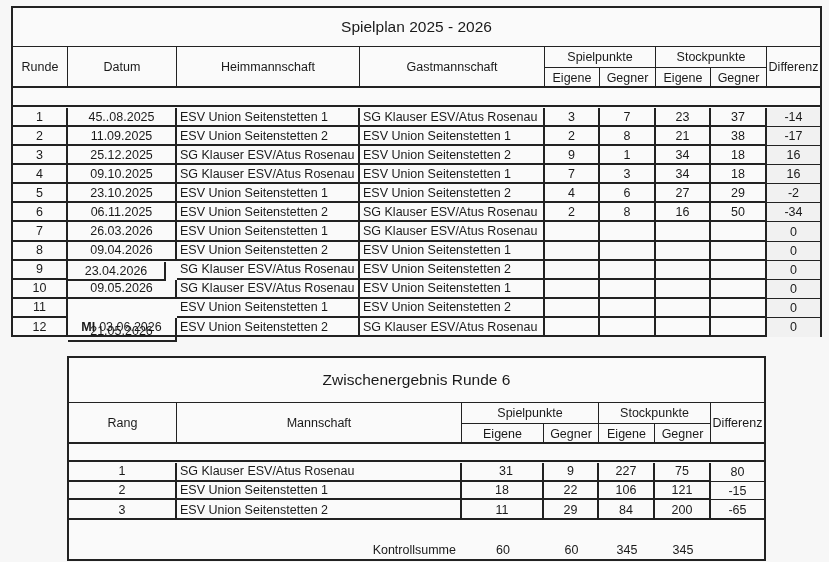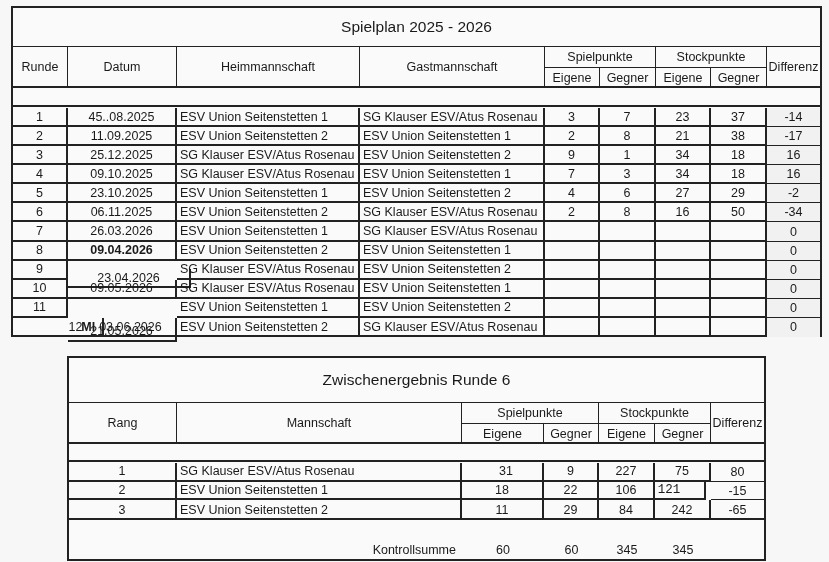--- a/index.html
+++ b/index.html
@@ -101,30 +101,30 @@
     <div class="cell bR thick bB" style="left: 13px; top: 222.48px; width: 55px; height: 19.08px;">7</div>
     <div class="cell bR thick bB" style="left: 68px; top: 222.48px; width: 109px; height: 19.08px;">26.03.2026</div>
     <div class="cell bR thick left bB" style="left: 177px; top: 222.48px; width: 183px; height: 19.08px;">ESV Union Seitenstetten 1</div>
     <div class="cell bR thick left bB" style="left: 360px; top: 222.48px; width: 185px; height: 19.08px;">SG Klauser ESV/Atus Rosenau</div>
     <div class="cell bR thick bB" style="left: 545px; top: 222.48px; width: 55px; height: 19.08px;"></div>
     <div class="cell bR thick bB" style="left: 600px; top: 222.48px; width: 56px; height: 19.08px;"></div>
     <div class="cell bR thick bB" style="left: 656px; top: 222.48px; width: 55px; height: 19.08px;"></div>
     <div class="cell bR thick bB" style="left: 711px; top: 222.48px; width: 56px; height: 19.08px;"></div>
     <div class="cell diffbg bB" style="left: 767px; top: 222.48px; width: 53px; height: 19.08px;">0</div>
     <div class="cell bR thick bB" style="left: 13px; top: 241.56px; width: 55px; height: 19.08px;">8</div>
-    <div class="cell bR thick bB" style="left: 68px; top: 241.56px; width: 109px; height: 19.08px; font-weight: bold;">09.04.2026</div>
+    <div class="cell bR thick bB" style="left: 68px; top: 241.56px; width: 109px; height: 19.08px;">09.04.2026</div>
     <div class="cell bR thick left bB" style="left: 177px; top: 241.56px; width: 183px; height: 19.08px;">ESV Union Seitenstetten 2</div>
     <div class="cell bR thick left bB" style="left: 360px; top: 241.56px; width: 185px; height: 19.08px;">ESV Union Seitenstetten 1</div>
     <div class="cell bR thick bB" style="left: 545px; top: 241.56px; width: 55px; height: 19.08px;"></div>
     <div class="cell bR thick bB" style="left: 600px; top: 241.56px; width: 56px; height: 19.08px;"></div>
     <div class="cell bR thick bB" style="left: 656px; top: 241.56px; width: 55px; height: 19.08px;"></div>
     <div class="cell bR thick bB" style="left: 711px; top: 241.56px; width: 56px; height: 19.08px;"></div>
     <div class="cell diffbg bB" style="left: 767px; top: 241.56px; width: 53px; height: 19.08px;">0</div>
     <div class="cell bR thick bB" style="left: 13px; top: 260.64px; width: 55px; height: 19.08px;">9</div>
-    <div class="cell bR thick bB" style="left: 68px; top: 269px; width: 123px; height: 19.08px;">23.04.2026</div>
+    <div class="cell bR thick bB" style="left: 68px; top: 262px; width: 98px; height: 19.08px;">23.04.2026</div>
     <div class="cell bR thick left bB" style="left: 177px; top: 260.64px; width: 183px; height: 19.08px;">SG Klauser ESV/Atus Rosenau</div>
     <div class="cell bR thick left bB" style="left: 360px; top: 260.64px; width: 185px; height: 19.08px;">ESV Union Seitenstetten 2</div>
     <div class="cell bR thick bB" style="left: 545px; top: 260.64px; width: 55px; height: 19.08px;"></div>
     <div class="cell bR thick bB" style="left: 600px; top: 260.64px; width: 56px; height: 19.08px;"></div>
     <div class="cell bR thick bB" style="left: 656px; top: 260.64px; width: 55px; height: 19.08px;"></div>
     <div class="cell bR thick bB" style="left: 711px; top: 260.64px; width: 56px; height: 19.08px;"></div>
     <div class="cell diffbg bB" style="left: 767px; top: 260.64px; width: 53px; height: 19.08px;">0</div>
     <div class="cell bR thick bB" style="left: 13px; top: 279.72px; width: 55px; height: 19.08px;">10</div>
     <div class="cell bR thick bB" style="left: 68px; top: 279.72px; width: 109px; height: 19.08px;">09.05.2026</div>
     <div class="cell bR thick left bB" style="left: 177px; top: 279.72px; width: 183px; height: 19.08px;">SG Klauser ESV/Atus Rosenau</div>
@@ -136,21 +136,21 @@
     <div class="cell diffbg bB" style="left: 767px; top: 279.72px; width: 53px; height: 19.08px;">0</div>
     <div class="cell bR thick bB" style="left: 13px; top: 298.8px; width: 55px; height: 19.08px;">11</div>
     <div class="cell bR thick bB" style="left: 68px; top: 298.8px; width: 109px; height: 19.08px; margin-top: 24px;">21.05.2026</div>
     <div class="cell bR thick left bB" style="left: 177px; top: 298.8px; width: 183px; height: 19.08px;">ESV Union Seitenstetten 1</div>
     <div class="cell bR thick left bB" style="left: 360px; top: 298.8px; width: 185px; height: 19.08px;">ESV Union Seitenstetten 2</div>
     <div class="cell bR thick bB" style="left: 545px; top: 298.8px; width: 55px; height: 19.08px;"></div>
     <div class="cell bR thick bB" style="left: 600px; top: 298.8px; width: 56px; height: 19.08px;"></div>
     <div class="cell bR thick bB" style="left: 656px; top: 298.8px; width: 55px; height: 19.08px;"></div>
     <div class="cell bR thick bB" style="left: 711px; top: 298.8px; width: 56px; height: 19.08px;"></div>
     <div class="cell diffbg bB" style="left: 767px; top: 298.8px; width: 53px; height: 19.08px;">0</div>
-    <div class="cell bR thick" style="left: 13px; top: 317.88px; width: 55px; height: 19.08px; margin-left: 36px;">12</div>
+    <div class="cell bR thick" style="left: 13px; top: 317.88px; width: 55px; height: 19.08px;">12</div>
     <div class="cell bR thick" style="left: 68px; top: 317.88px; width: 109px; height: 19.08px;">
       <b class="mi">MI</b>
       <span>03.06.2026</span>
     </div>
     <div class="cell bR thick left" style="left: 177px; top: 317.88px; width: 183px; height: 19.08px;">ESV Union Seitenstetten 2</div>
     <div class="cell bR thick left" style="left: 360px; top: 317.88px; width: 185px; height: 19.08px;">SG Klauser ESV/Atus Rosenau</div>
     <div class="cell bR thick" style="left: 545px; top: 317.88px; width: 55px; height: 19.08px;"></div>
     <div class="cell bR thick" style="left: 600px; top: 317.88px; width: 56px; height: 19.08px;"></div>
     <div class="cell bR thick" style="left: 656px; top: 317.88px; width: 55px; height: 19.08px;"></div>
     <div class="cell bR thick" style="left: 711px; top: 317.88px; width: 56px; height: 19.08px;"></div>
@@ -180,28 +180,28 @@
     <div class="cell bR thick bB" style="left: 462px; top: 463px; width: 82px; height: 18.7px; padding-left: 8px;">31</div>
     <div class="cell bR thick bB" style="left: 544px; top: 463px; width: 55px; height: 18.7px;">9</div>
     <div class="cell bR thick bB" style="left: 599px; top: 463px; width: 56px; height: 18.7px;">227</div>
     <div class="cell bR thick bB" style="left: 655px; top: 463px; width: 56px; height: 18.7px;">75</div>
     <div class="cell  bB" style="left: 711px; top: 463px; width: 53px; height: 18.7px;">80</div>
     <div class="cell bR thick bB" style="left: 69px; top: 481.7px; width: 108px; height: 18.7px;">2</div>
     <div class="cell bR thick left bB" style="left: 177px; top: 481.7px; width: 285px; height: 18.7px;">ESV Union Seitenstetten 1</div>
     <div class="cell bR thick bB" style="left: 462px; top: 481.7px; width: 82px; height: 18.7px;">18</div>
     <div class="cell bR thick bB" style="left: 544px; top: 481.7px; width: 55px; height: 18.7px;">22</div>
     <div class="cell bR thick bB" style="left: 599px; top: 481.7px; width: 56px; height: 18.7px;">106</div>
-    <div class="cell bR thick bB" style="left: 634px; top: 481.7px; width: 72px; height: 18.7px; font-family: Liberation Mono, monospace;">121</div>
+    <div class="cell bR thick bB" style="left: 655px; top: 481.7px; width: 56px; height: 18.7px;">121</div>
     <div class="cell  bB" style="left: 711px; top: 481.7px; width: 53px; height: 18.7px;">-15</div>
     <div class="cell bR thick" style="left: 69px; top: 500.4px; width: 108px; height: 18.7px;">3</div>
     <div class="cell bR thick left" style="left: 177px; top: 500.4px; width: 285px; height: 18.7px;">ESV Union Seitenstetten 2</div>
     <div class="cell bR thick" style="left: 462px; top: 500.4px; width: 82px; height: 18.7px;">11</div>
     <div class="cell bR thick" style="left: 544px; top: 500.4px; width: 55px; height: 18.7px;">29</div>
     <div class="cell bR thick" style="left: 599px; top: 500.4px; width: 56px; height: 18.7px;">84</div>
-    <div class="cell bR thick" style="left: 655px; top: 500.4px; width: 56px; height: 18.7px;">242</div>
+    <div class="cell bR thick" style="left: 655px; top: 500.4px; width: 56px; height: 18.7px;">200</div>
     <div class="cell " style="left: 711px; top: 500.4px; width: 53px; height: 18.7px;">-65</div>
   </div>
 
 <div class="abs" style="left:69px;top:518px;width:695px;height:2px;background:#222;"></div>
 <div class="cell" style="left:300px;top:540px;width:162px;height:19px;justify-content:flex-end;padding-right:6px;">Kontrollsumme</div>
 <div class="cell" style="left:462px;top:540px;width:82px;height:19px;">60</div>
 <div class="cell" style="left:544px;top:540px;width:55px;height:19px;">60</div>
 <div class="cell" style="left:599px;top:540px;width:56px;height:19px;">345</div>
 <div class="cell" style="left:655px;top:540px;width:56px;height:19px;">345</div>
 

